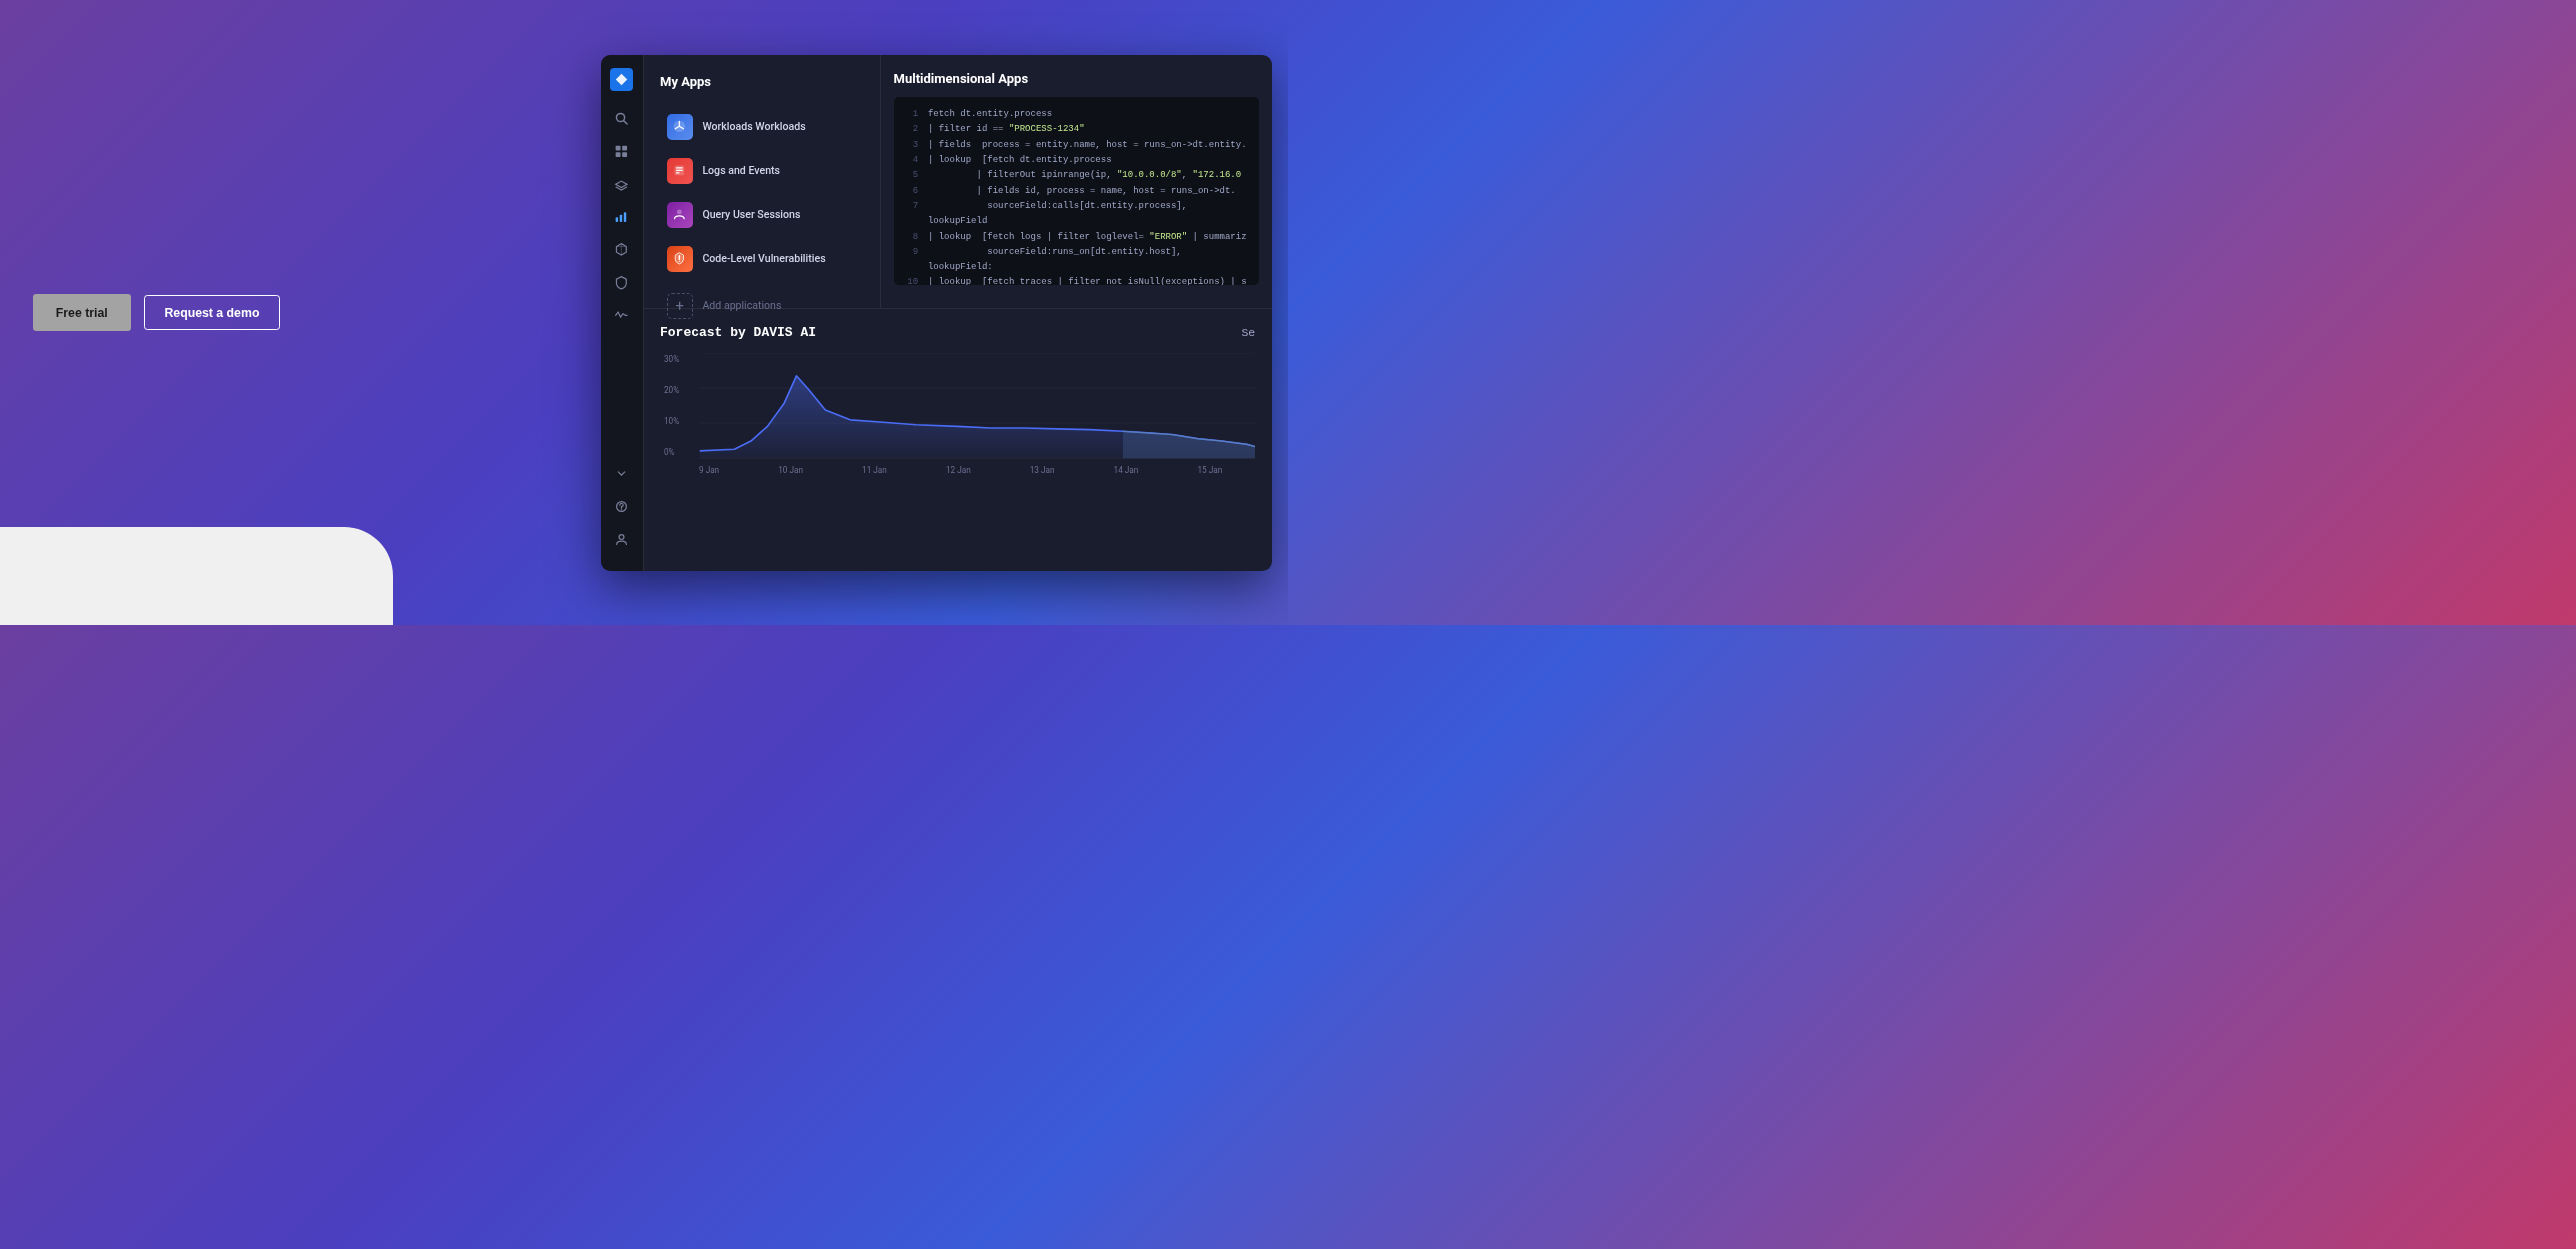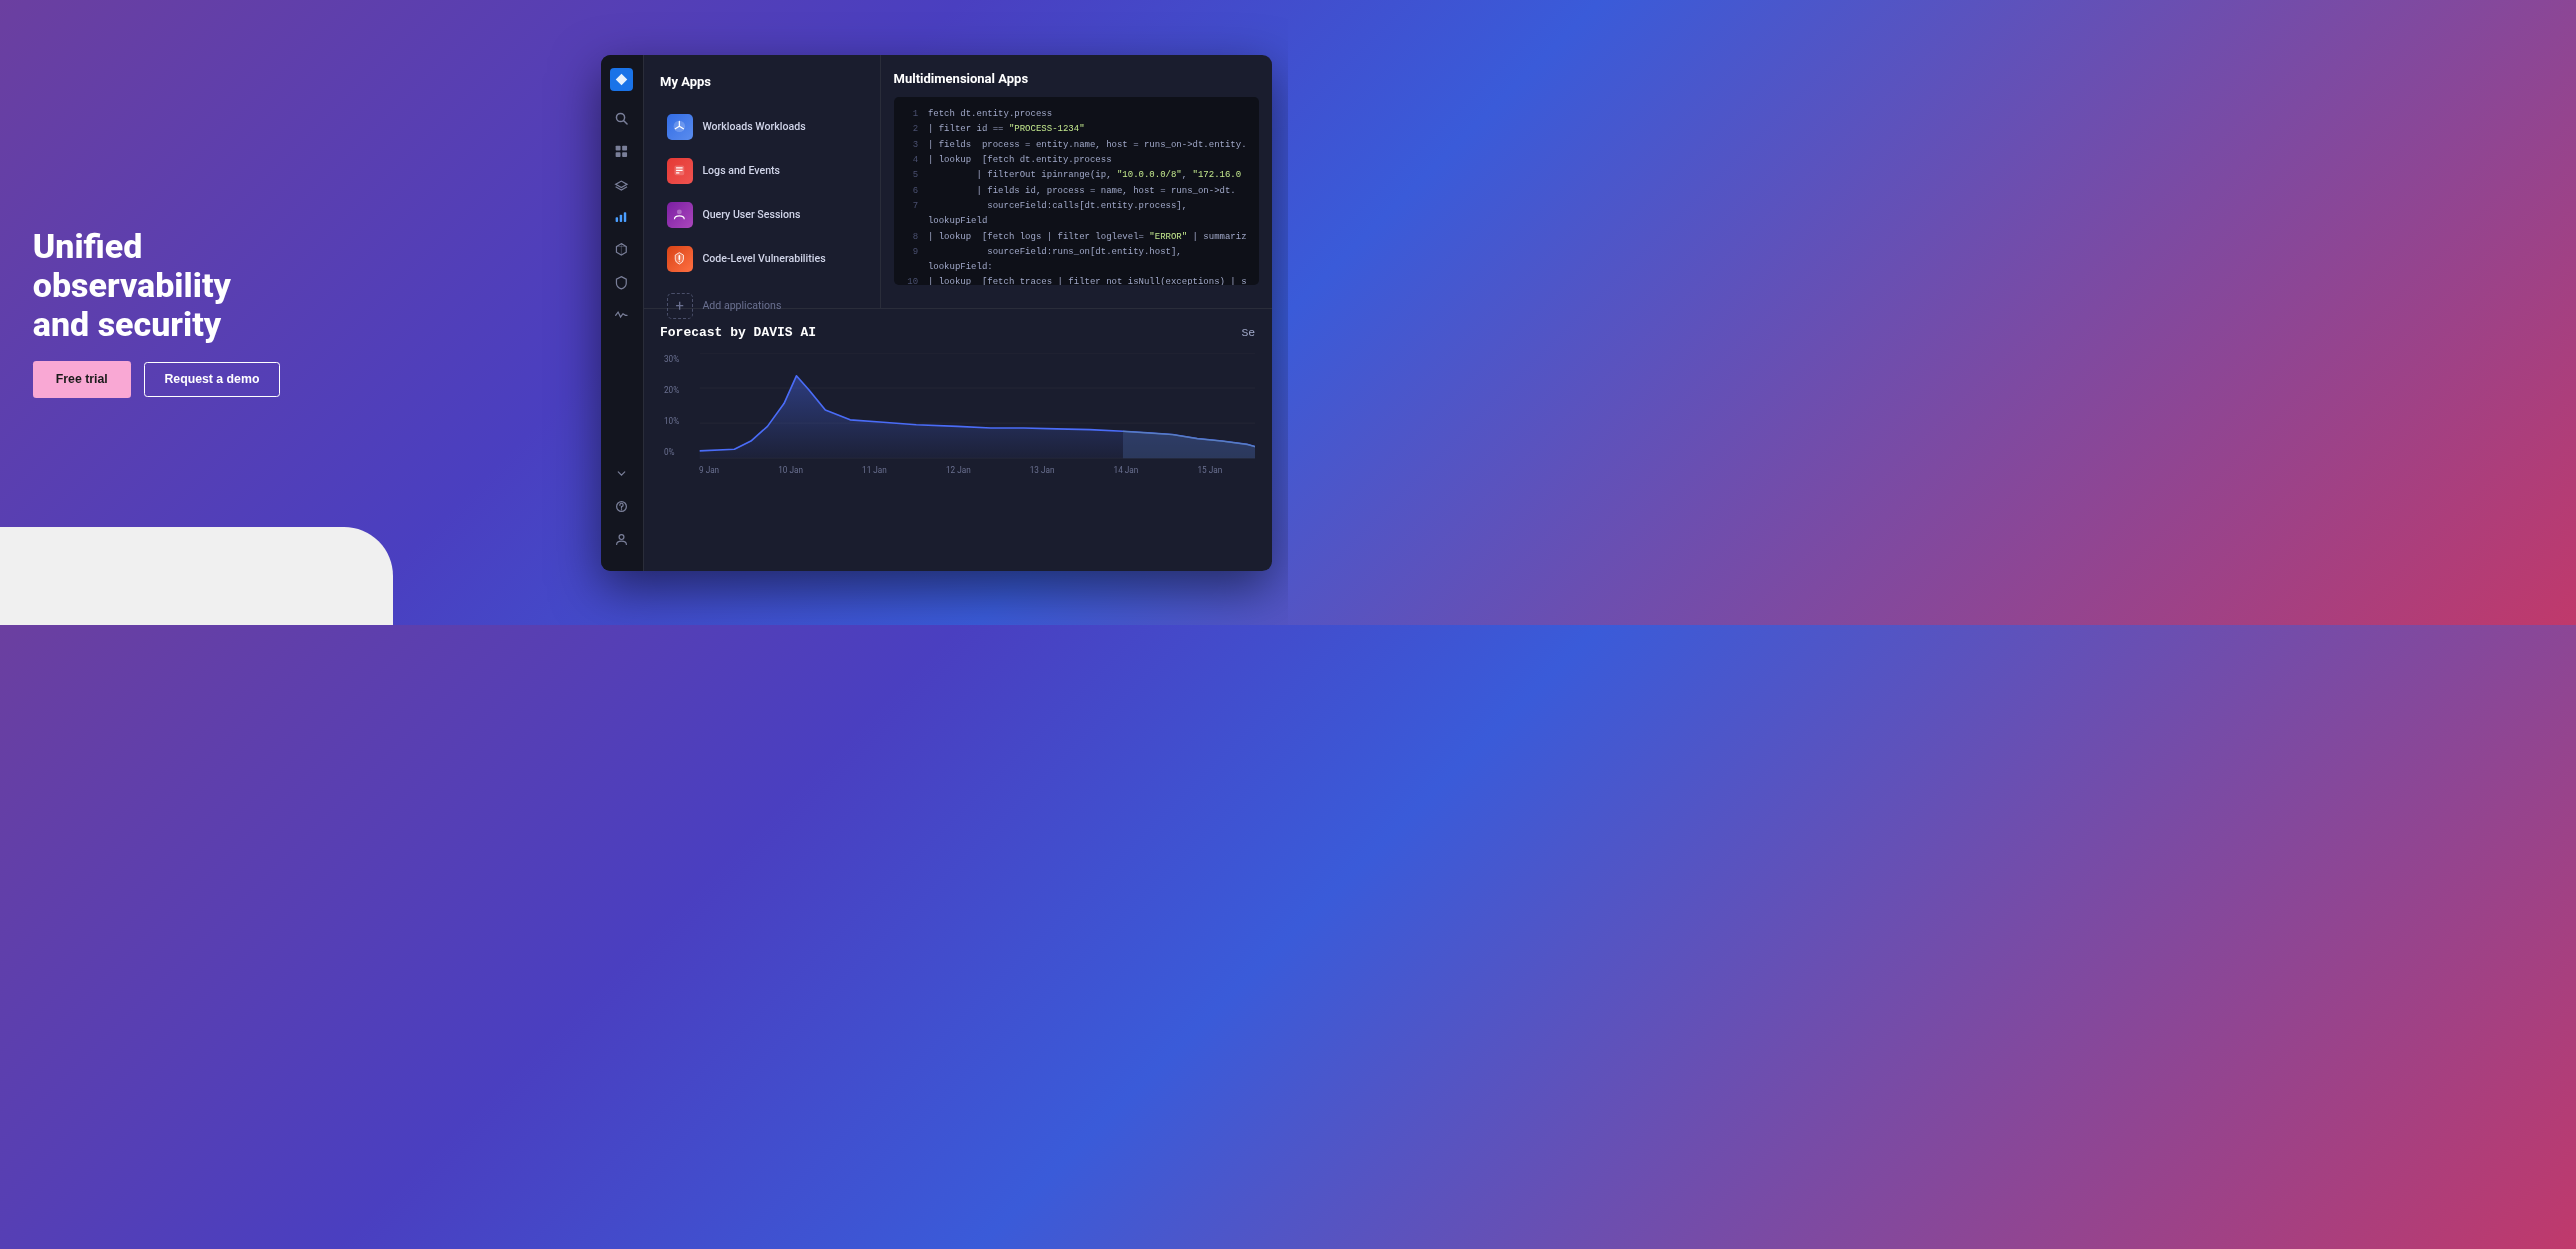--- a/index.html
+++ b/index.html
@@ -49,21 +49,21 @@
       max-width: 262px;
     }
 
     .cta-buttons {
       display: flex;
       gap: 13px;
       align-items: center;
     }
 
     .btn-free-trial {
-      background: #f9a8d4;
+      background: #a3a3a3;
       color: #1a1a1a;
       border: none;
       padding: 11.5px 23px;
       font-size: 12.3px;
       font-weight: 600;
       border-radius: 3.3px;
       cursor: pointer;
       white-space: nowrap;
     }
 
@@ -356,21 +356,20 @@
       font-size: 8.2px;
       color: #6a7090;
     }
   </style>
 </head>
 <body>
 
 <div class="outer-wrapper">
 
   <div class="left-panel">
-    <h1 class="main-heading">Unified observability and security</h1>
     <div class="cta-buttons">
       <button class="btn-free-trial">Free trial</button>
       <button class="btn-request-demo">Request a demo</button>
     </div>
   </div>
 
   <div class="wave-bottom"></div>
 
   <div class="right-panel">
     <div class="app-window">

